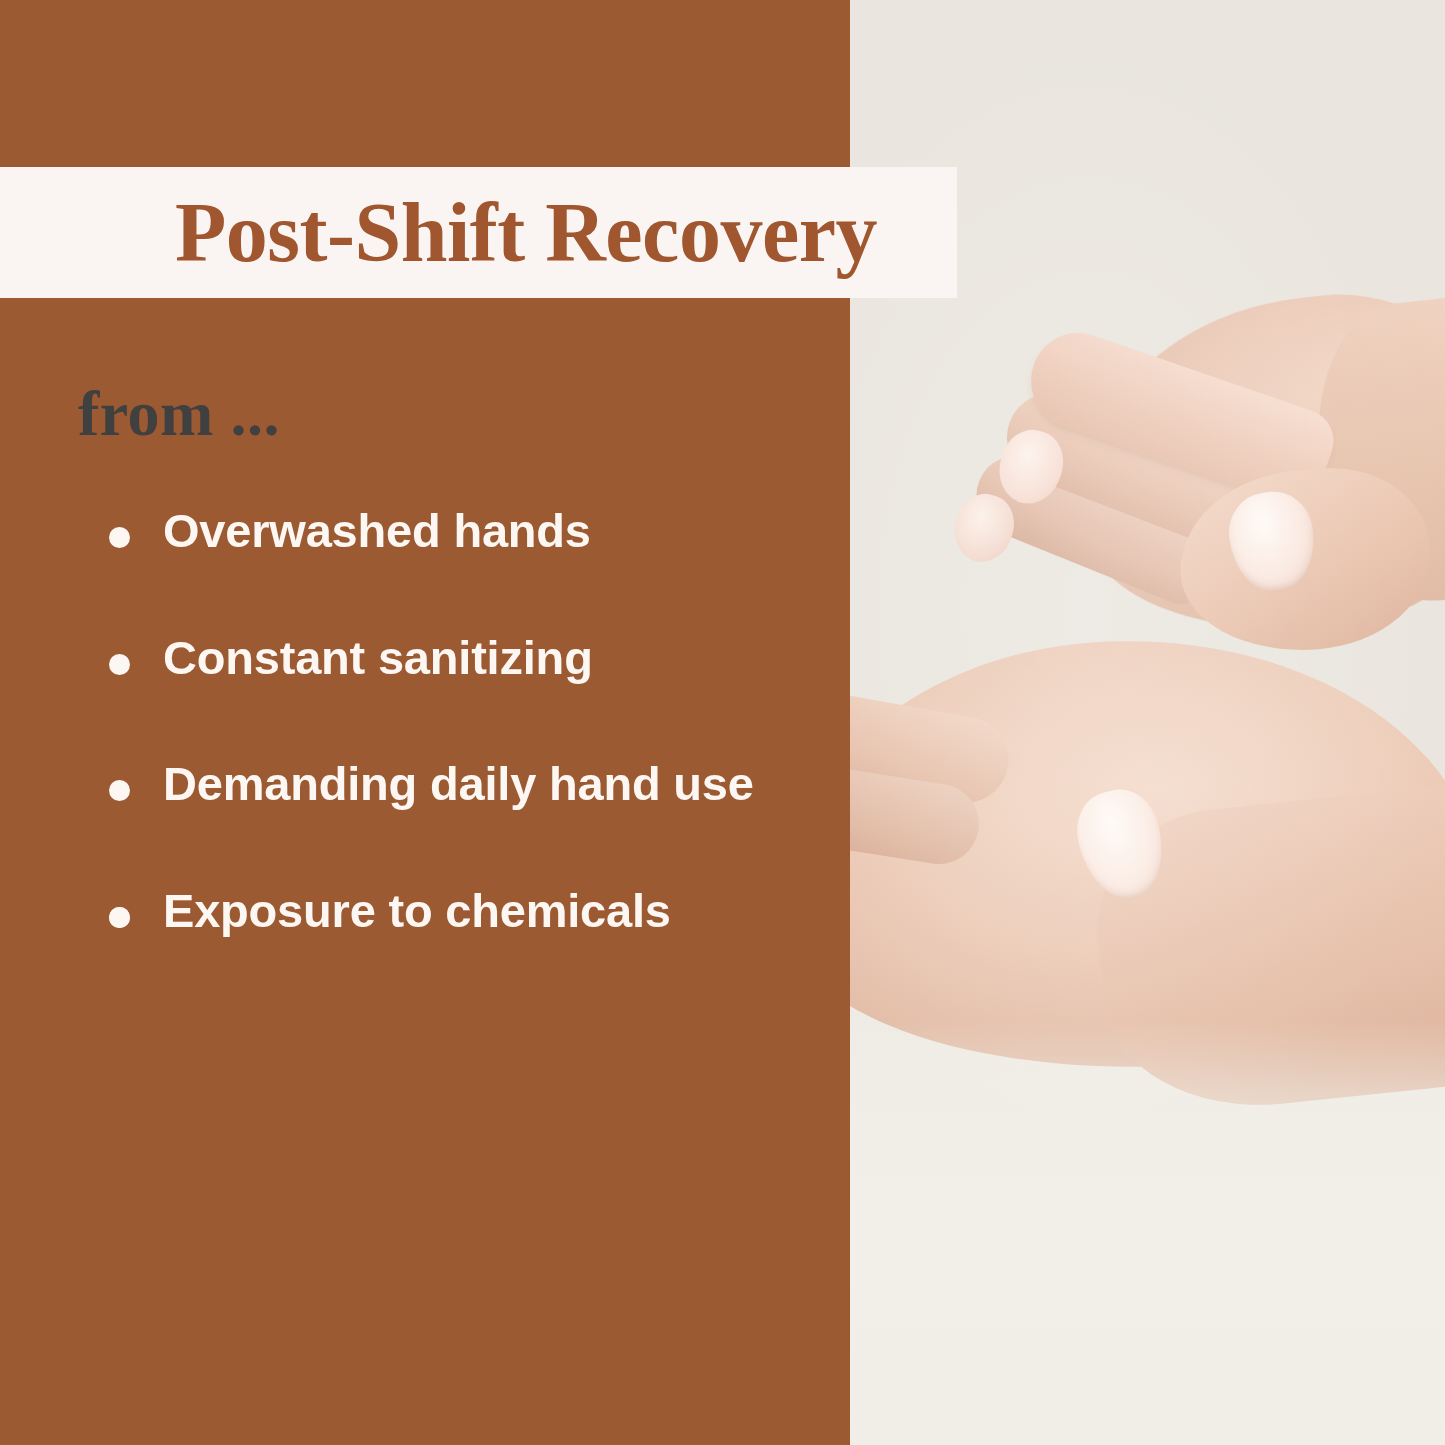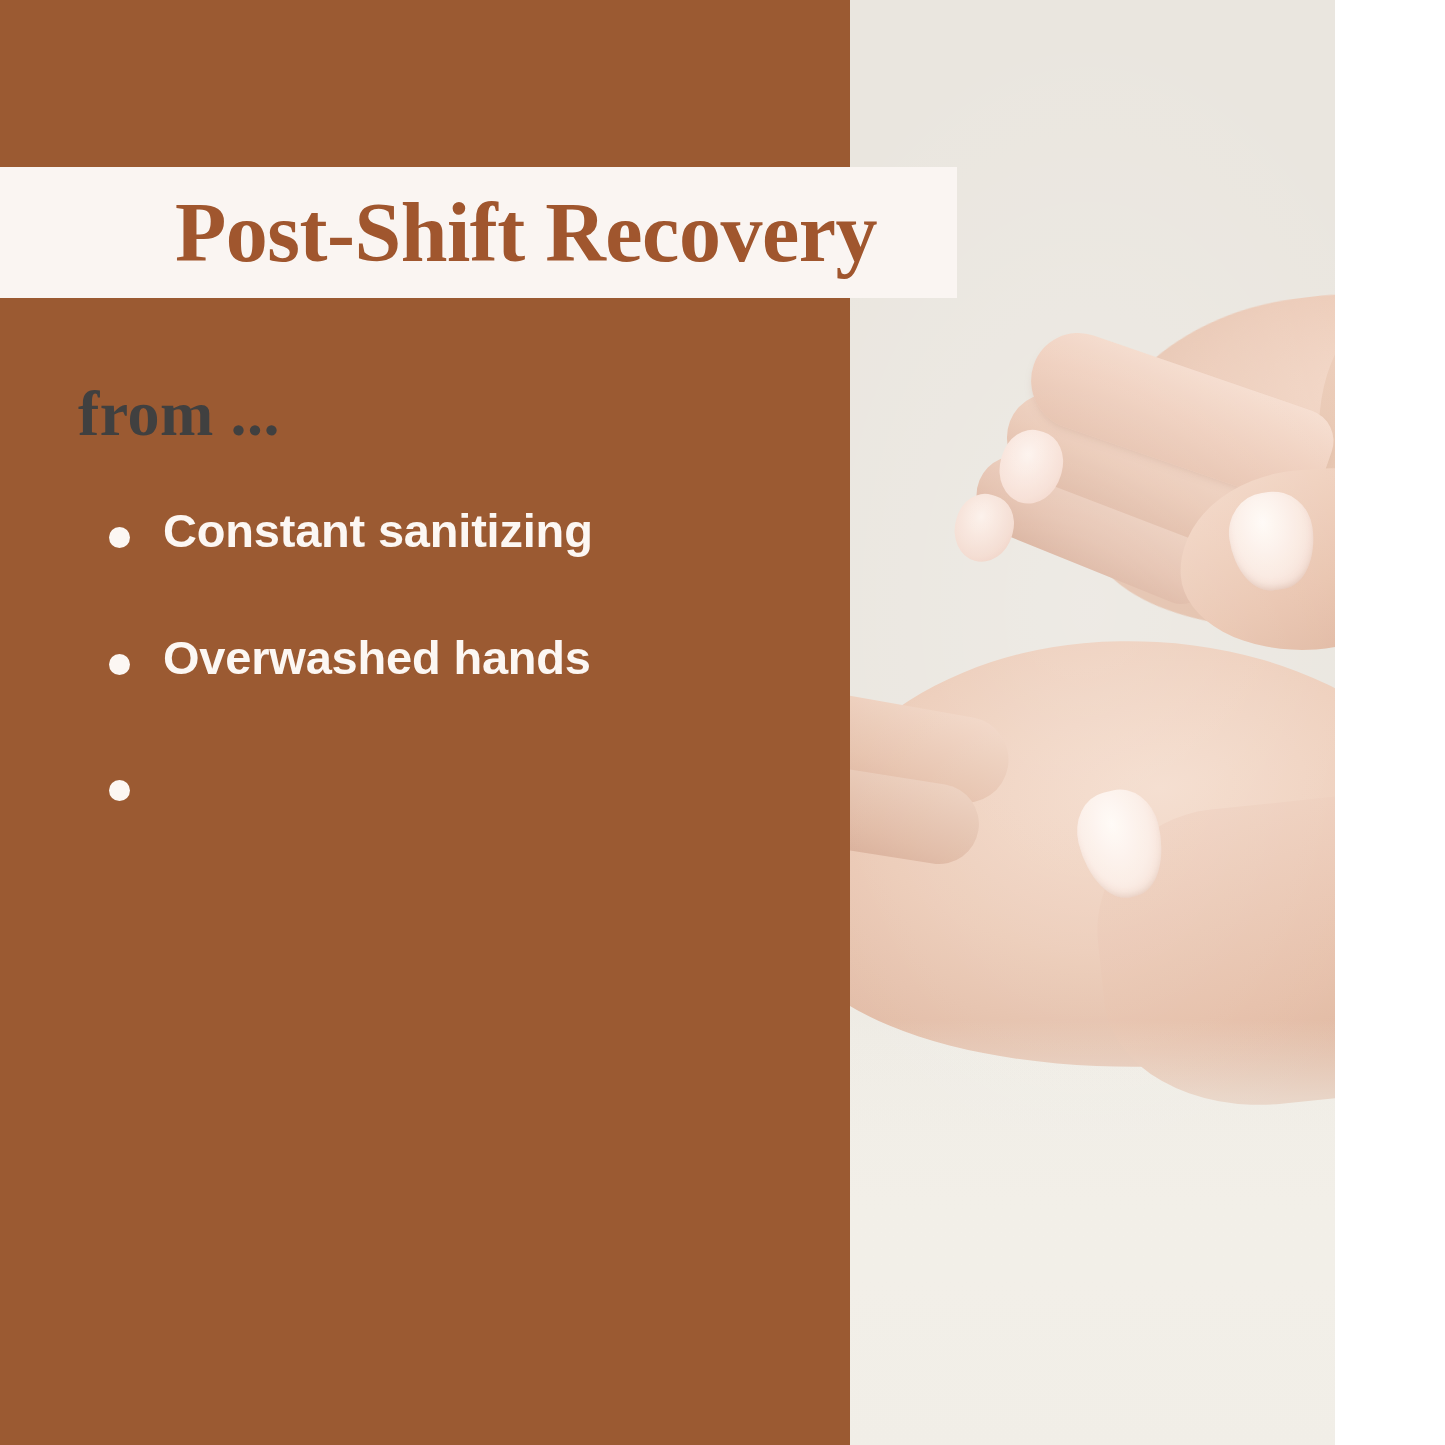--- a/index.html
+++ b/index.html
@@ -2,21 +2,21 @@
 <html><head>
 <meta charset="utf-8">
 <style>
   html, body {
     margin: 0;
     padding: 0;
     background: #ffffff;
   }
   #stage {
     position: relative;
-    width: 1335px;
+    width: 1445px;
     height: 1445px;
     overflow: hidden;
     background: #e9e5de;
     font-family: "Liberation Sans", sans-serif;
   }
 
   
   #photo-area {
     position: absolute;
     left: 850px;
@@ -295,24 +295,32 @@
 
   <div id="title-banner">
     <div id="page-title">Post-Shift Recovery</div>
   </div>
 
   <div id="lead-in">from ...</div>
 
   <ul id="bullet-list">
     <li class="bullet-item">
       <span class="bullet-dot"></span>
+      <span>Overwashed hands</span>
+    </li>
+    <li class="bullet-item">
+      <span class="bullet-dot"></span>
       <span>Constant sanitizing</span>
     </li>
     <li class="bullet-item">
       <span class="bullet-dot"></span>
-      <span>Overwashed hands</span>
-    </li>
-    <li class="bullet-item">
-      <span class="bullet-dot"></span>
+      <span>Demanding daily hand use</span>
+    </li>
+    <li class="bullet-item">
+      <span class="bullet-dot"></span>
+    </li>
+    <li class="bullet-item">
+      <span class="bullet-dot"></span>
+      <span>Exposure to chemicals</span>
     </li>
   </ul>
 
 </div>
 
 </body></html>

